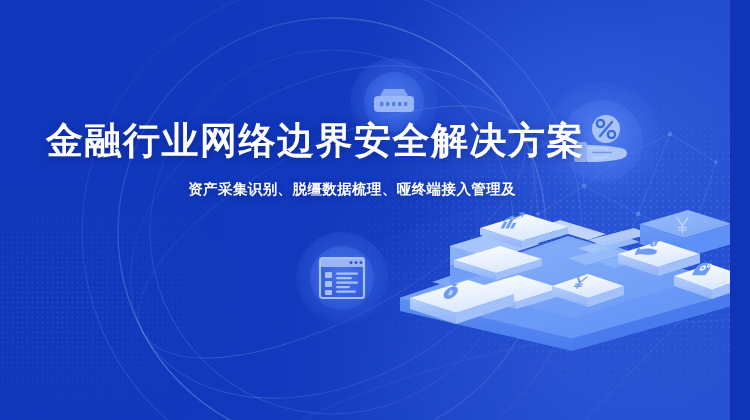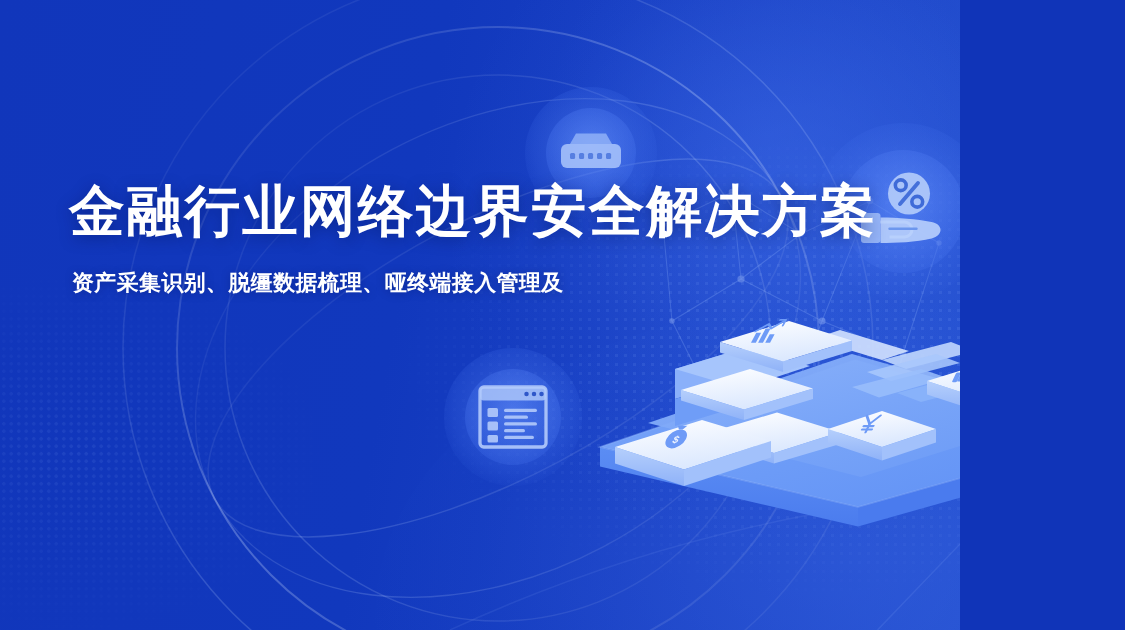--- a/index.html
+++ b/index.html
@@ -2,21 +2,21 @@
 <html><head>
 <meta charset="utf-8">
 <style>
   html,body{margin:0;padding:0;}
   body{
     width:750px;height:420px;overflow:hidden;
     font-family:"Liberation Sans","DejaVu Sans",sans-serif;
     background:#1034b8;
   }
   #banner{
-    position:relative;width:640px;height:420px;overflow:hidden;
+    position:relative;width:730px;height:420px;overflow:hidden;
     background:linear-gradient(100deg,#1136bb 0%,#1138bd 42%,#1a41c4 68%,#2450cf 100%);
   }
 
   
   .bg-layer{position:absolute;inset:0;pointer-events:none;}
 
   .glow-right{
     position:absolute;right:-120px;top:-90px;width:460px;height:460px;border-radius:50%;
     background:radial-gradient(circle at 50% 50%,rgba(70,118,240,.42) 0%,rgba(40,85,215,.16) 52%,rgba(0,0,0,0) 72%);
   }
@@ -53,20 +53,21 @@
     margin:0;
     font-size:37px;line-height:46px;font-weight:bold;color:#ffffff;
     letter-spacing:1.5px;white-space:nowrap;
     text-shadow:0 2px 10px rgba(4,20,90,.45);
   }
   .hero-sub{
     margin:14px 0 0 2px;
     font-size:14.5px;line-height:23px;font-weight:bold;color:#ffffff;
     letter-spacing:.4px;
     text-shadow:0 1px 6px rgba(4,20,90,.35);
+    text-align:right;
   }
   .hero-sub .sub-line{display:block;}
 
   
   .badge{position:absolute;border-radius:50%;display:flex;align-items:center;justify-content:center;}
   .badge .ring{
     position:absolute;inset:0;border-radius:50%;
     background:radial-gradient(circle at 50% 45%,rgba(88,132,245,.46) 0%,rgba(60,105,230,.26) 58%,rgba(45,90,220,.05) 76%,transparent 84%);
   }
   .badge .inner{

